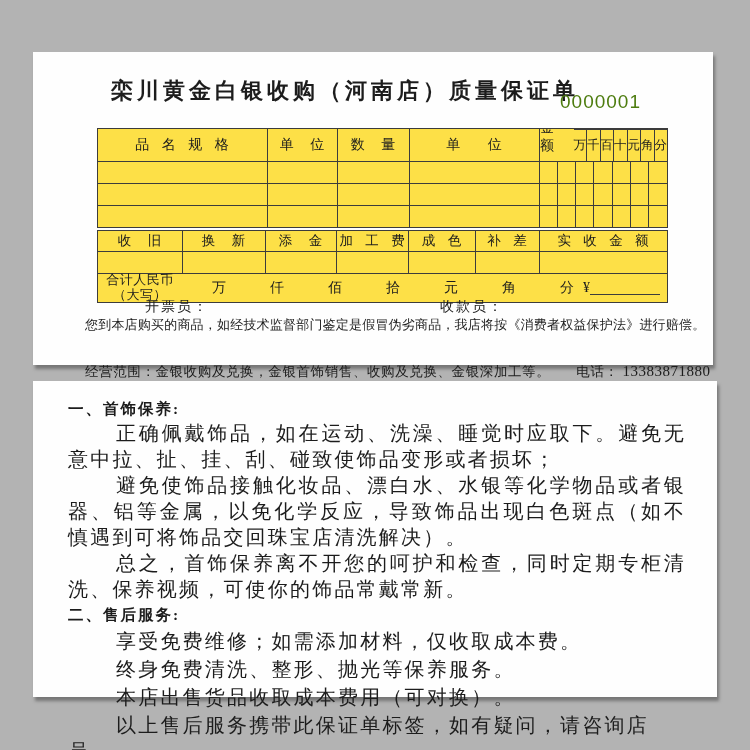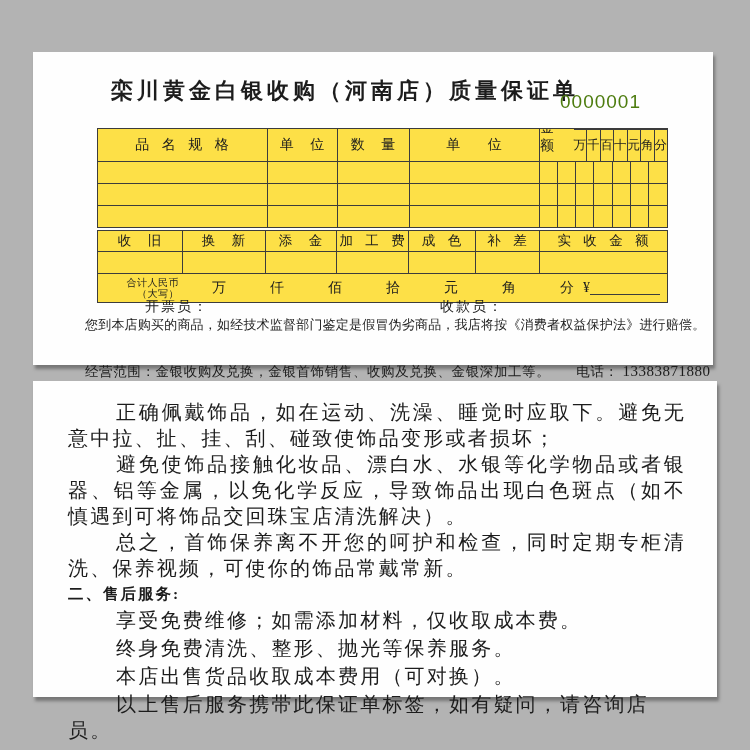--- a/index.html
+++ b/index.html
@@ -52,21 +52,21 @@
   .digits .dcell{border-right:1px solid #3c3c3c;display:flex;align-items:center;justify-content:center;font-size:12.5px;}
   .digits .dcell:last-child{border-right:none;}
   .idigits{display:grid;grid-template-columns:repeat(7,1fr);padding:0;}
   .idigits .dcell{border-right:1px solid #3c3c3c;height:100%;}
   .idigits .dcell:last-child{border-right:none;}
   .sec2{margin-top:2px;}
   .xhead{height:20px;font-size:13.5px;}
   .xempty{height:21px;border-top:1px solid #3c3c3c;}
   .xempty .cell{height:100%;}
   .sec3{margin-top:-1px;height:30px;display:flex;align-items:center;}
-  .total-label{width:78px;margin-left:3px;text-align:right;font-size:10px;line-height:1.15;letter-spacing:0.5px;flex:none;}
+  .total-label{width:78px;margin-left:3px;text-align:center;font-size:13px;line-height:1.15;letter-spacing:0.5px;flex:none;}
   .total-units{display:flex;justify-content:space-between;width:362px;margin-left:33px;flex:none;font-size:14px;}
   .yen{margin-left:9px;font-size:14px;flex:none;}
   .uline{flex:1;border-bottom:1px solid #3c3c3c;height:12px;margin-right:7px;}
 
   .clerks{position:absolute;left:0;top:246px;width:100%;height:18px;font-size:14px;}
   .clerks span{position:absolute;letter-spacing:2px;white-space:nowrap;}
   .clerk{left:112px;}.cashier{left:407px;}
   .guarantee{position:absolute;left:52px;top:264px;font-size:13px;letter-spacing:0.2px;white-space:nowrap;}
   .scope-row{position:absolute;left:52px;top:283px;font-size:13.5px;letter-spacing:0.6px;white-space:nowrap;margin-top:28px;}
   .phone-label{margin-left:22px;}
@@ -213,20 +213,21 @@
   <div class="guarantee">您到本店购买的商品，如经技术监督部门鉴定是假冒伪劣商品，我店将按《消费者权益保护法》进行赔偿。</div>
   <div class="scope-row">
     <span>经营范围：金银收购及兑换，金银首饰销售、收购及兑换、金银深加工等。</span>
     <span class="phone-label">电话：</span>
     <span class="phone">13383871880</span>
   </div>
 </div>
 
 <div class="card card-bottom">
   <div class="care">
+    <div class="sec-head">一、首饰保养:</div>
     <p class="p-first">正确佩戴饰品，如在运动、洗澡、睡觉时应取下。避免无意中拉、扯、挂、刮、碰致使饰品变形或者损坏；</p>
     <p>避免使饰品接触化妆品、漂白水、水银等化学物品或者银器、铝等金属，以免化学反应，导致饰品出现白色斑点（如不慎遇到可将饰品交回珠宝店清洗解决）。</p>
     <p>总之，首饰保养离不开您的呵护和检查，同时定期专柜清洗、保养视频，可使你的饰品常戴常新。</p>
     <div class="sec-head h2">二、售后服务:</div>
     <p class="svc">享受免费维修；如需添加材料，仅收取成本费。</p>
     <p class="svc">终身免费清洗、整形、抛光等保养服务。</p>
     <p class="svc">本店出售货品收取成本费用（可对换）。</p>
     <p class="svc">以上售后服务携带此保证单标签，如有疑问，请咨询店员。</p>
   </div>
 </div>

